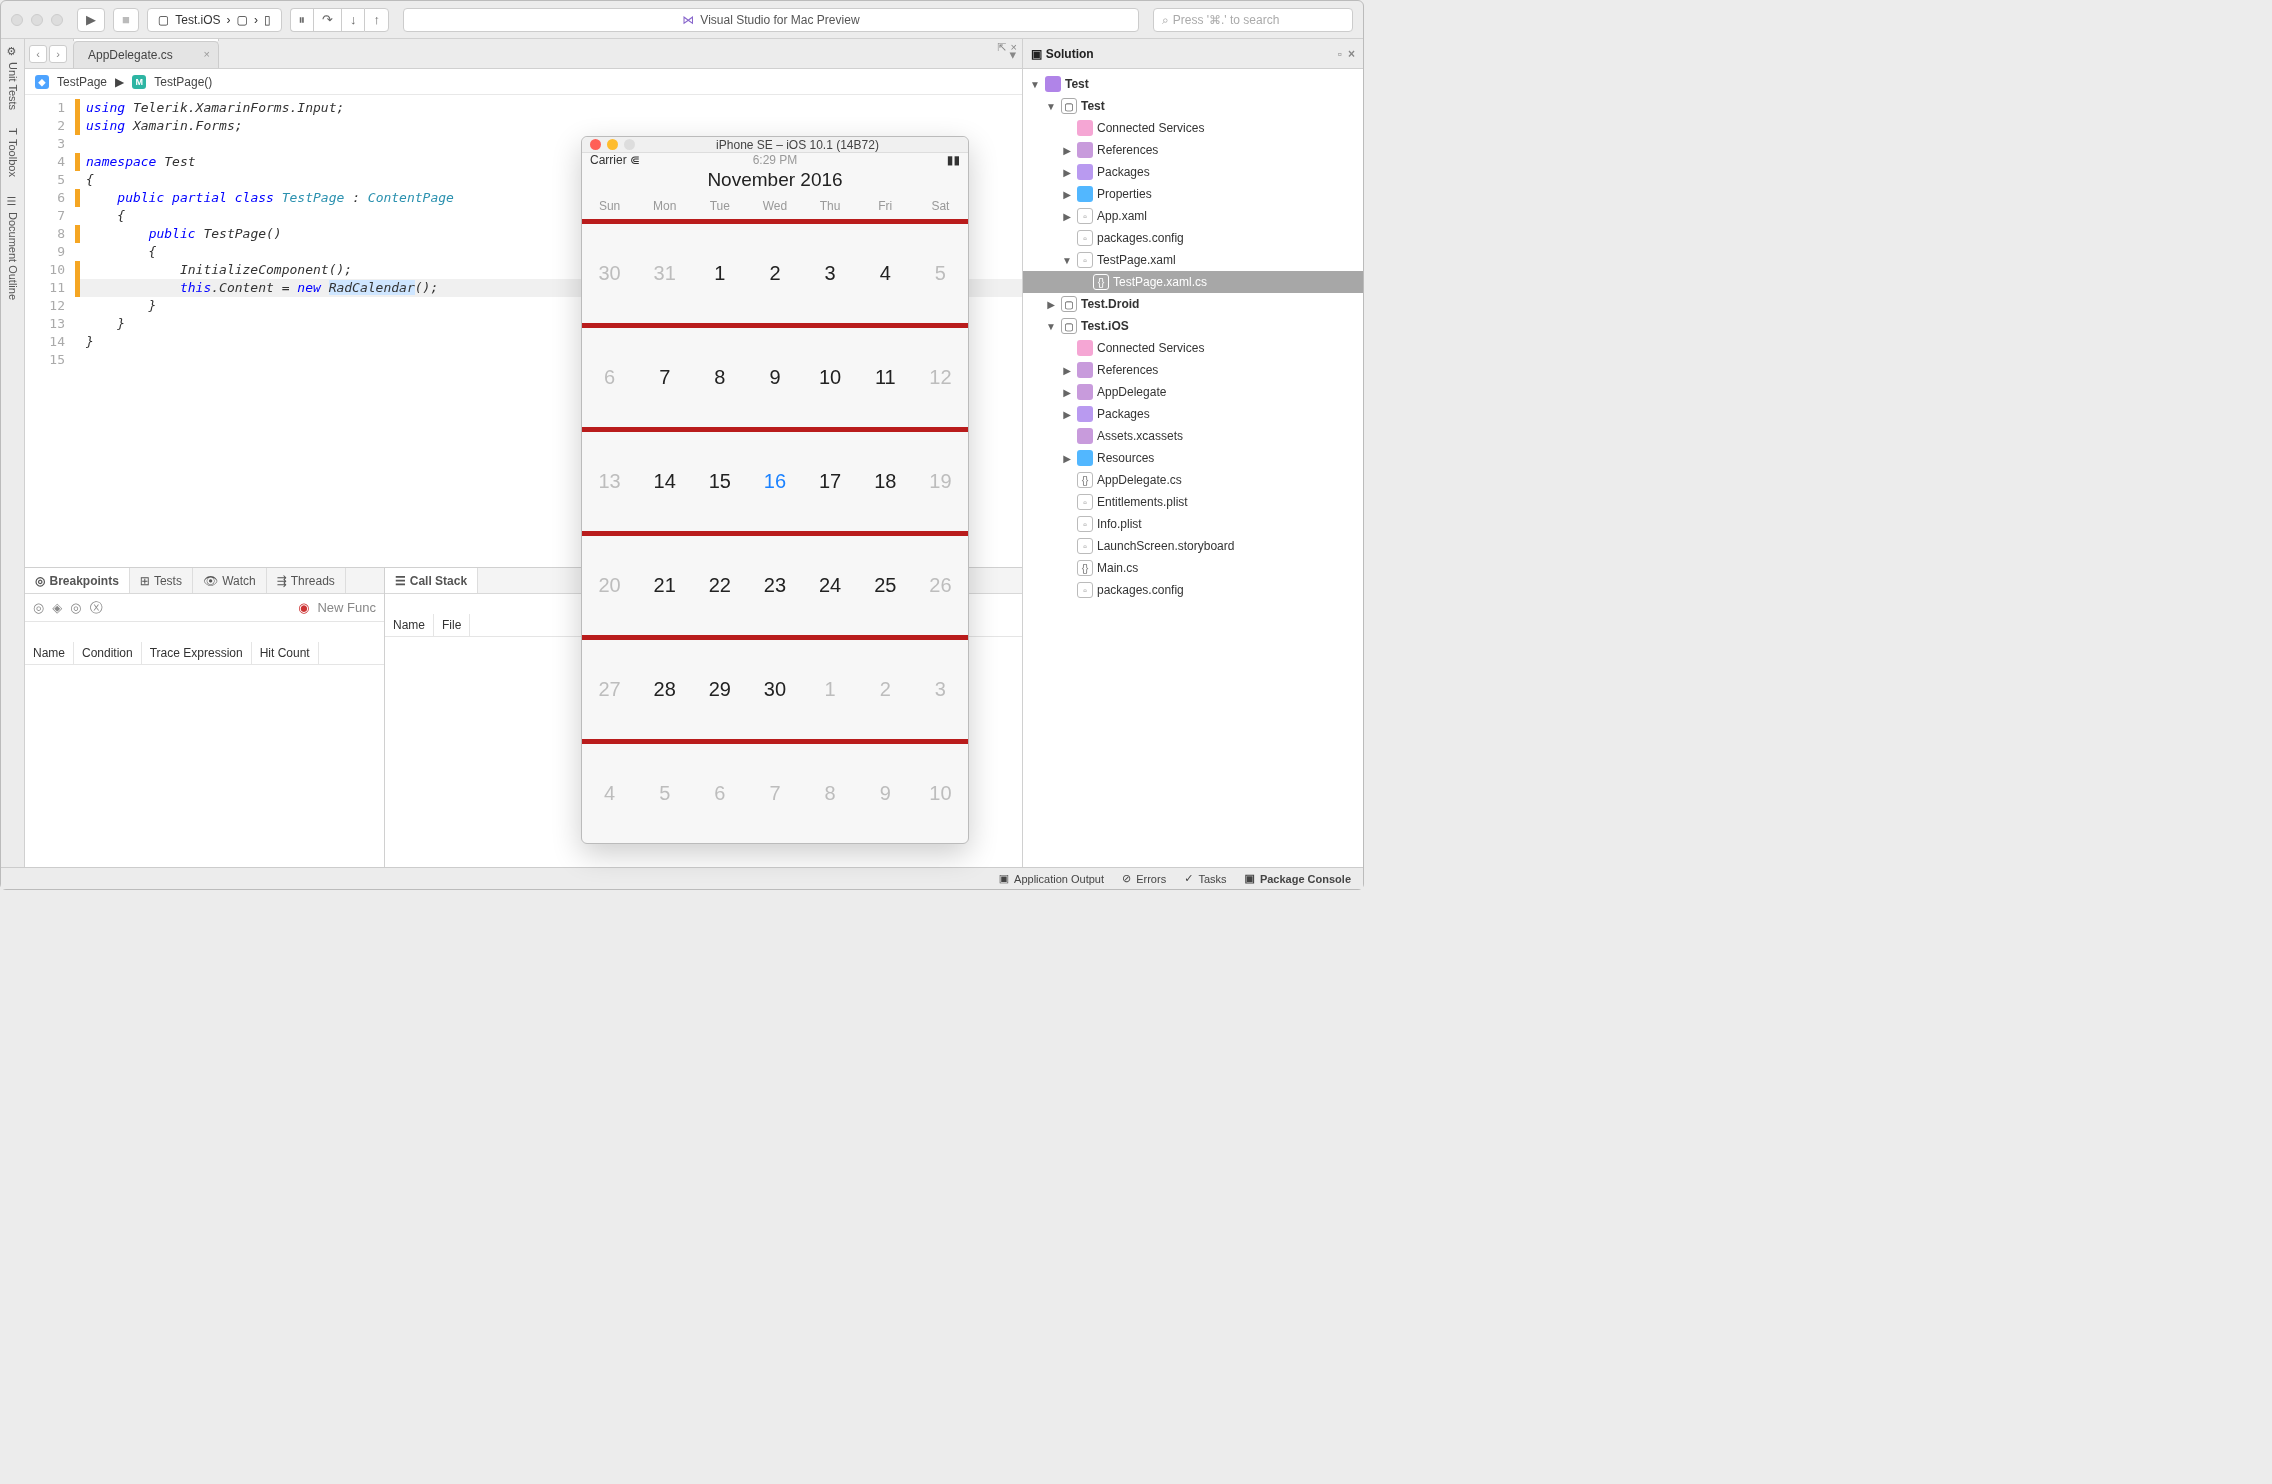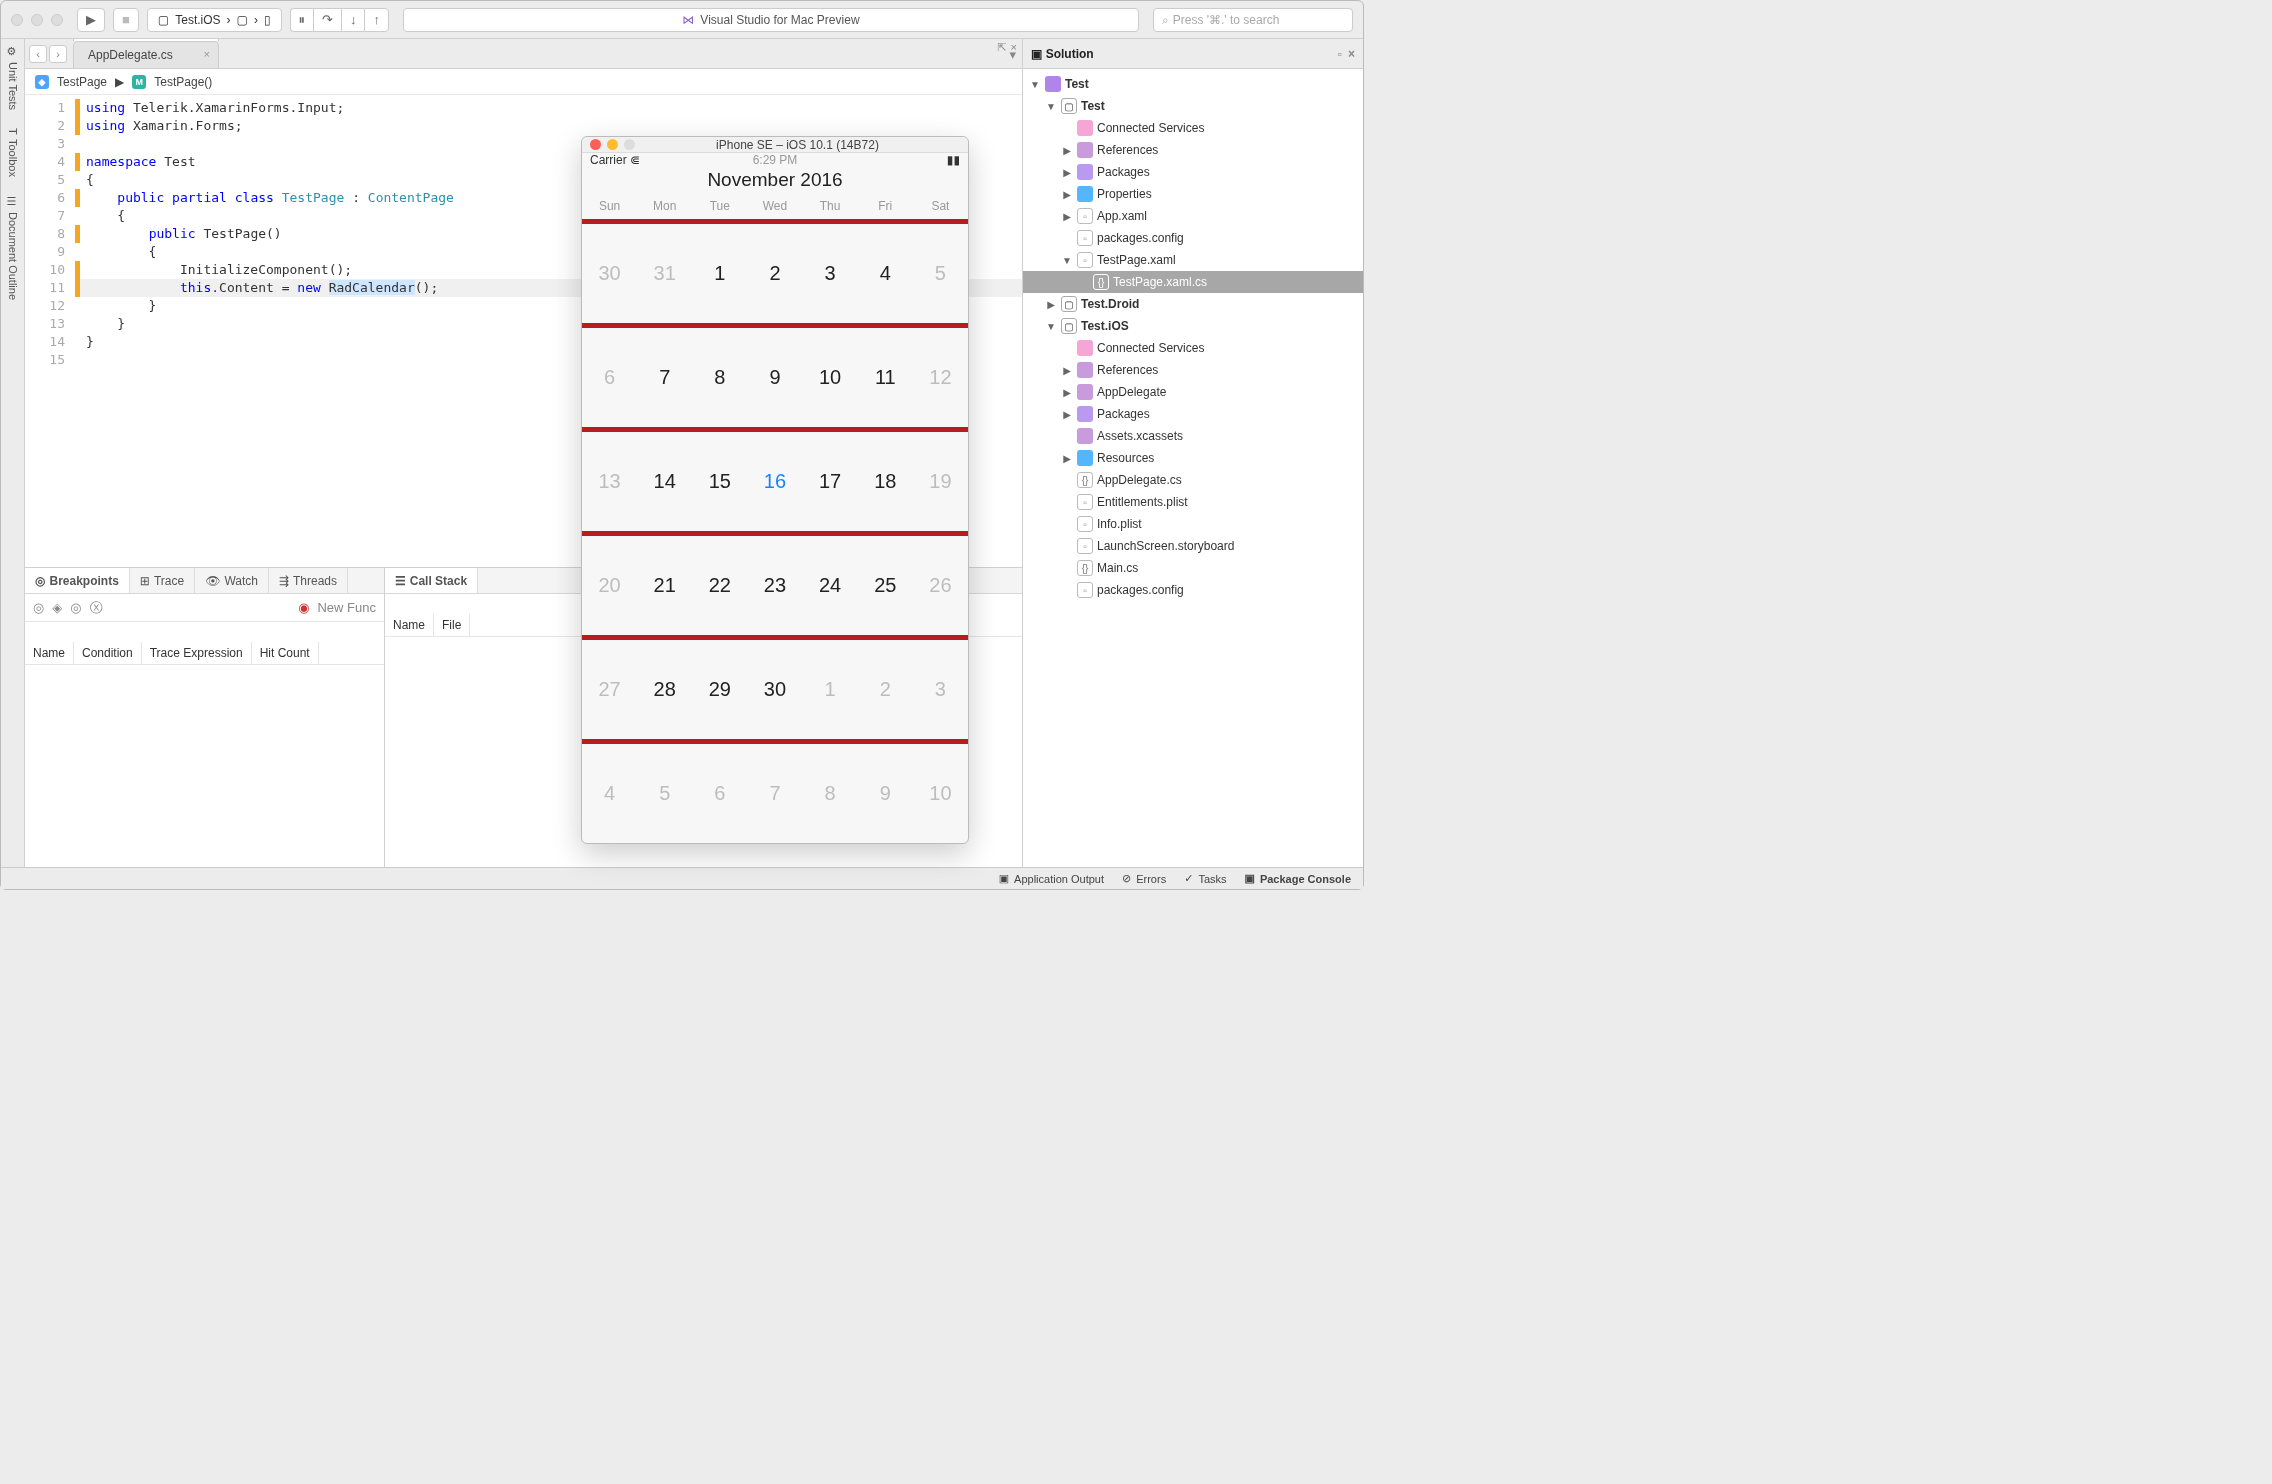--- a/index.html
+++ b/index.html
@@ -41,21 +41,21 @@
 .bc-cyan { background: #2db5a3; color: #fff; }
 
 
 .code-area { flex: 1; display: flex; font-family: Menlo, Consolas, monospace; font-size: 13px; line-height: 18px; overflow: hidden; }
 .gutter { width: 50px; text-align: right; padding: 4px 4px 0 0; color: #aaa; background: #fff; user-select: none; }
 .gutter .ln { height: 18px; padding-right: 6px; }
 .markers { width: 5px; padding-top: 4px; }
 .markers .m { height: 18px; }
 .markers .m.orange { background: #f5a623; }
 .code { flex: 1; padding: 4px 0 0 6px; white-space: pre; position: relative; }
-.code .line { height: 18px; }
+.code .line { height: 18px; font-style: italic; }
 .hl-line { background: #f0f0f0; position: absolute; left: 0; right: 0; height: 18px; z-index: 0; }
 .code .line > span { position: relative; z-index: 1; }
 .kw { color: #0000ff; }
 .typ { color: #2b91af; }
 .sel { background: #cfe6ff; }
 
 
 .bottom-panels { height: 300px; display: flex; border-top: 1px solid #d0d0d0; background: #fff; }
 .bp { display: flex; flex-direction: column; border-right: 1px solid #d0d0d0; }
 .bp-tabs { height: 26px; display: flex; align-items: center; border-bottom: 1px solid #d8d8d8; background: #f4f4f4; font-size: 12px; }
@@ -226,21 +226,21 @@
 
       <div class="bottom-panels">
         <div class="bp" style="width:360px">
           <div class="bp-tabs" id="bp-left-tabs">
               <div class="bp-tab active">
                 <span>◎</span>
                 <span>Breakpoints</span>
               </div>
               <div class="bp-tab">
                 <span>⊞</span>
-                <span>Trace</span>
+                <span>Tests</span>
               </div>
               <div class="bp-tab">
                 <span>👁</span>
                 <span>Watch</span>
               </div>
               <div class="bp-tab">
                 <span>⇶</span>
                 <span>Threads</span>
               </div>
             </div>

